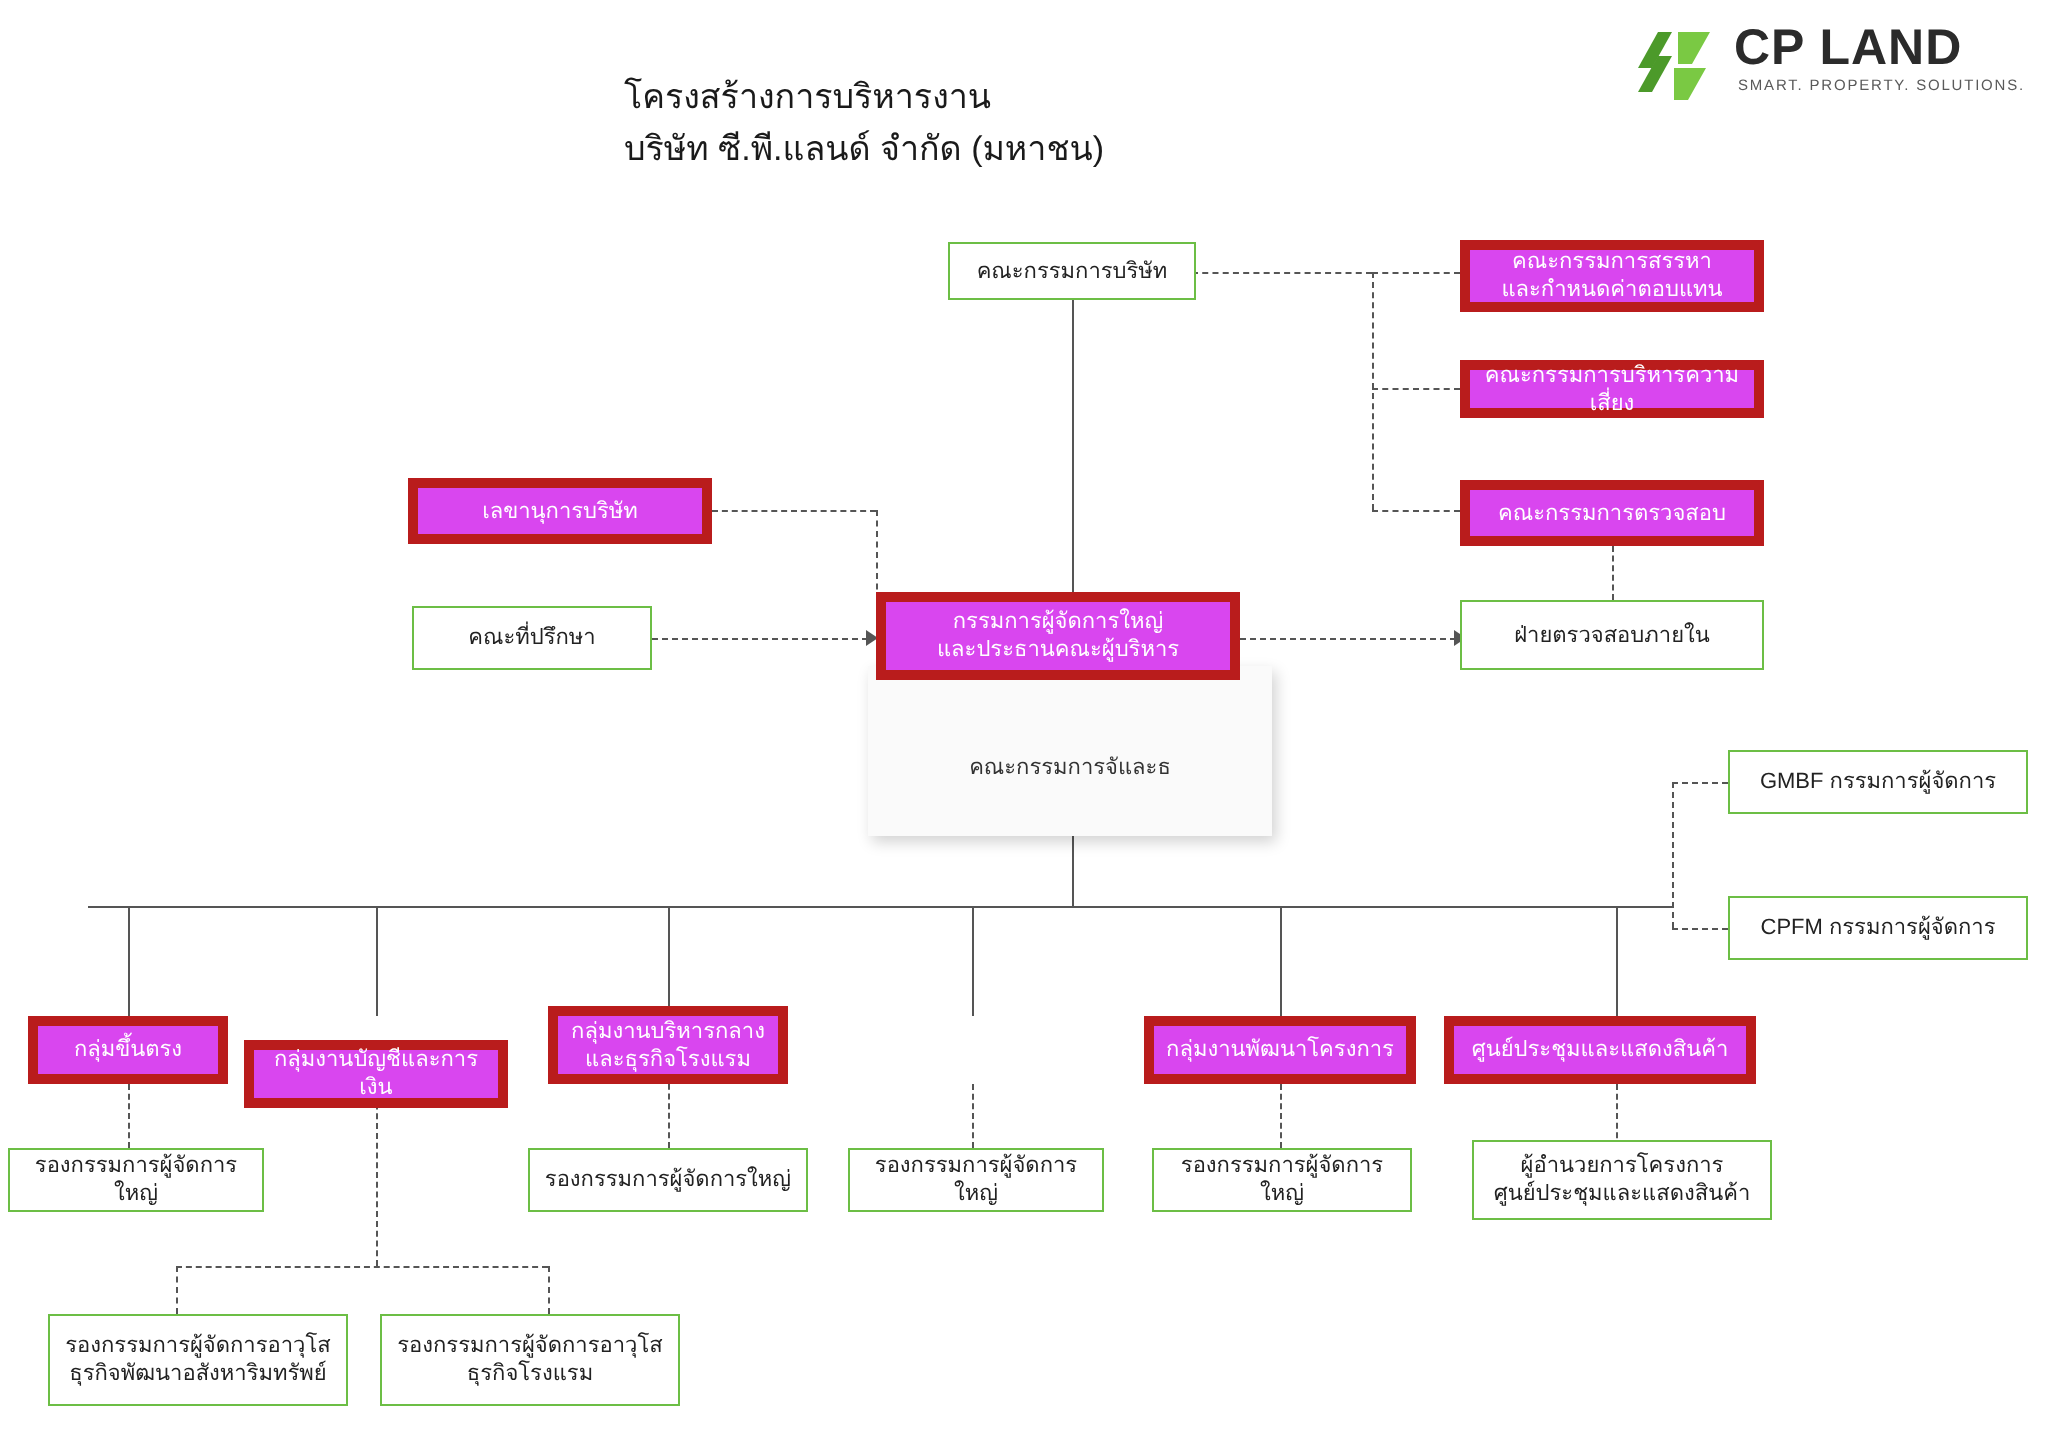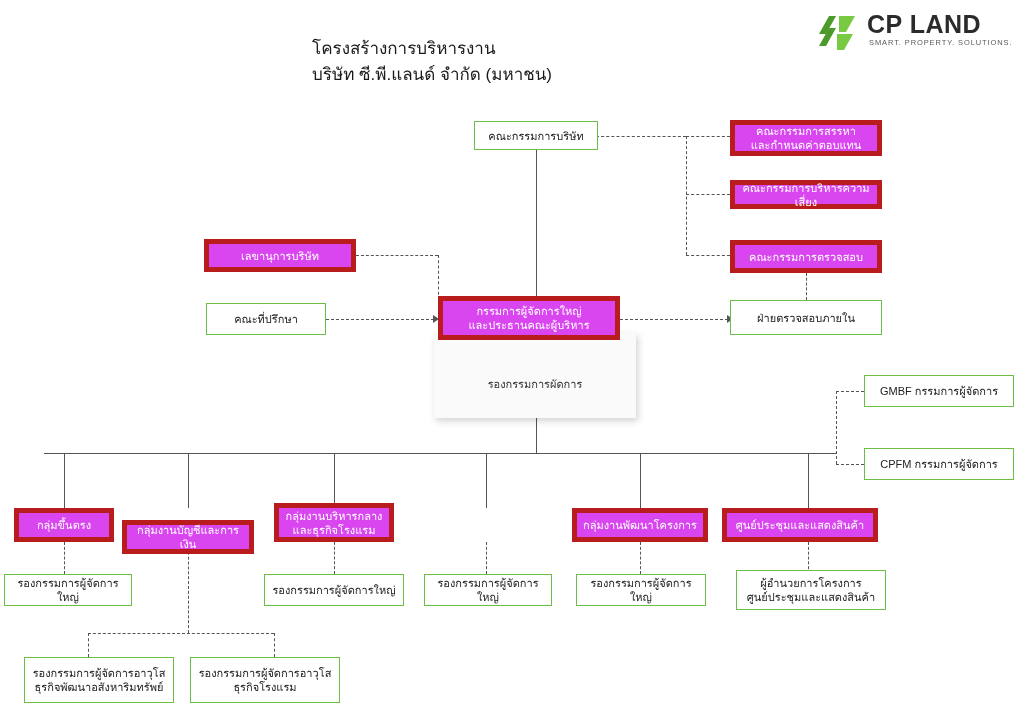--- a/index.html
+++ b/index.html
@@ -207,21 +207,21 @@
 
   <div class="box white" style="left:206px; top:303px; width:120px; height:32px;">
     <span>คณะที่ปรึกษา</span>
   </div>
 
   <div class="box green" style="left:204px; top:239px; width:152px; height:33px;">
     <span>เลขานุการบริษัท</span>
   </div>
 
   <div class="box shadowcard" style="left:434px; top:333px; width:202px; height:85px;">
-    <span style="margin-top:16px;">รองกรรมการผัดการ</span>
+    <span style="margin-top:16px;">คณะกรรมการจัและธ</span>
   </div>
 
   <div class="box green" style="left:438px; top:296px; width:182px; height:44px; white-space:pre-line;">
     <span>กรรมการผู้จัดการใหญ่
 และประธานคณะผู้บริหาร</span>
   </div>
 
   <div class="box white" style="left:864px; top:375px; width:150px; height:32px;">
     <span>GMBF กรรมการผู้จัดการ</span>
   </div>

